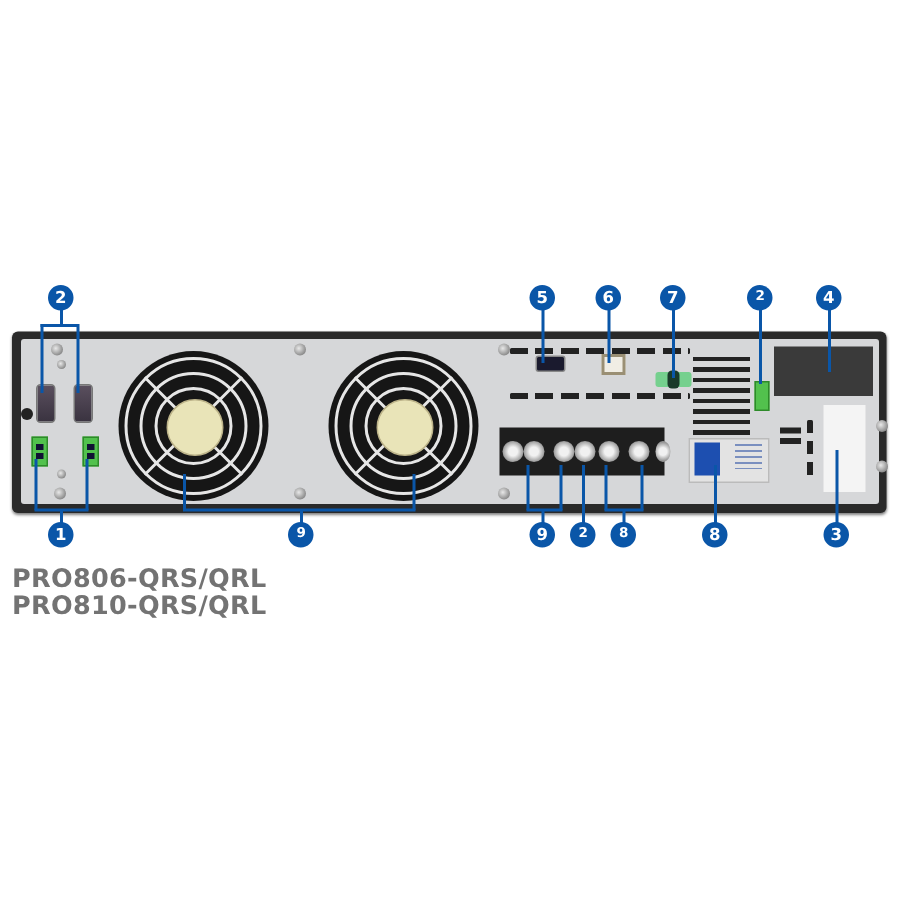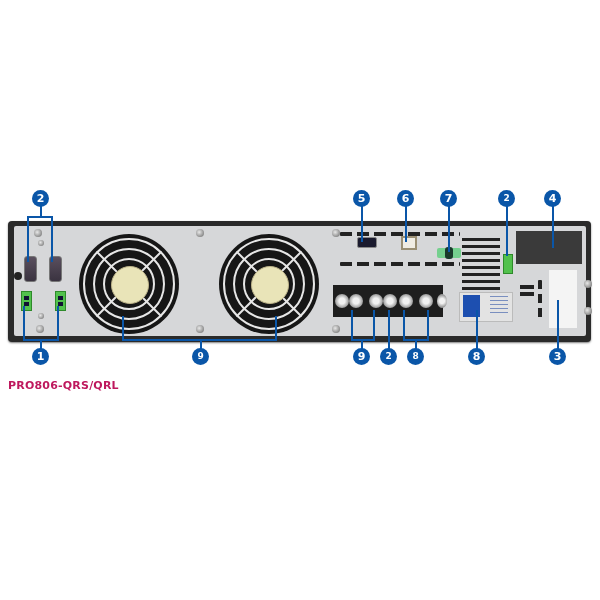--- a/index.html
+++ b/index.html
@@ -25,21 +25,21 @@
   .lug { width:14px; height:14px; border-radius:50%; background:radial-gradient(circle, #f1f1f1 30%, #999 70%); }
   .breaker { left:459px; top:292px; width:52px; height:28px; background:#e3e3e3; border:1px solid #bbb; }
   .breaker-switch { left:463px; top:295px; width:17px; height:22px; background:#1d4fb0; }
   .snmp-cover { left:516px; top:231px; width:66px; height:33px; background:#3a3a3a; }
   .label-sticker { left:549px; top:270px; width:28px; height:58px; background:#f4f4f4; }
   .usb { left:401px; top:236px; width:12px; height:10px; background:#f0ede4; border:2px solid #9a8f74; }
   .rs232 { left:357px; top:237px; width:18px; height:9px; background:#1a1a2e; border:1px solid #888; border-radius:2px; }
   .epo { left:437px; top:248px; width:24px; height:10px; background:#75d08e; border-radius:2px; }
   .epo-core { left:445px; top:247px; width:8px; height:12px; background:#1a3a2a; border-radius:3px; }
   .term13 { left:503px; top:254px; width:8px; height:18px; background:#52c14d; border:1px solid #2e8a2a; }
-  .models { left:8px; top:377px; font-family:"DejaVu Sans", sans-serif; font-weight:bold; font-size:11px; color:#be185d; line-height:18px; letter-spacing:0.2px; }
+  .models { left:8px; top:377px; font-family:"DejaVu Sans", sans-serif; font-weight:bold; font-size:17px; color:#737373; line-height:18px; letter-spacing:0.2px; }
 </style>
 </head>
 <body>
 
 <div class="abs chassis"></div>
 <div class="abs panel"></div>
 
 <div class="abs screw" style="left:34px;top:229px"></div>
 <div class="abs screw" style="left:36px;top:325px"></div>
 <div class="abs screw" style="left:14px;top:272px;background:#222"></div>
@@ -147,13 +147,14 @@
 <div class="abs badge two" style="left:498px;top:190px">2</div>
 <div class="abs badge" style="left:544px;top:190px">4</div>
 <div class="abs badge" style="left:353px;top:348px">9</div>
 <div class="abs badge two" style="left:380px;top:348px">2</div>
 <div class="abs badge two" style="left:407px;top:348px">8</div>
 <div class="abs badge" style="left:468px;top:348px">8</div>
 <div class="abs badge" style="left:549px;top:348px">3</div>
 
 <div class="abs models">
   <div>PRO806-QRS/QRL</div>
+  <div>PRO810-QRS/QRL</div>
 </div>
 
 </body></html>

